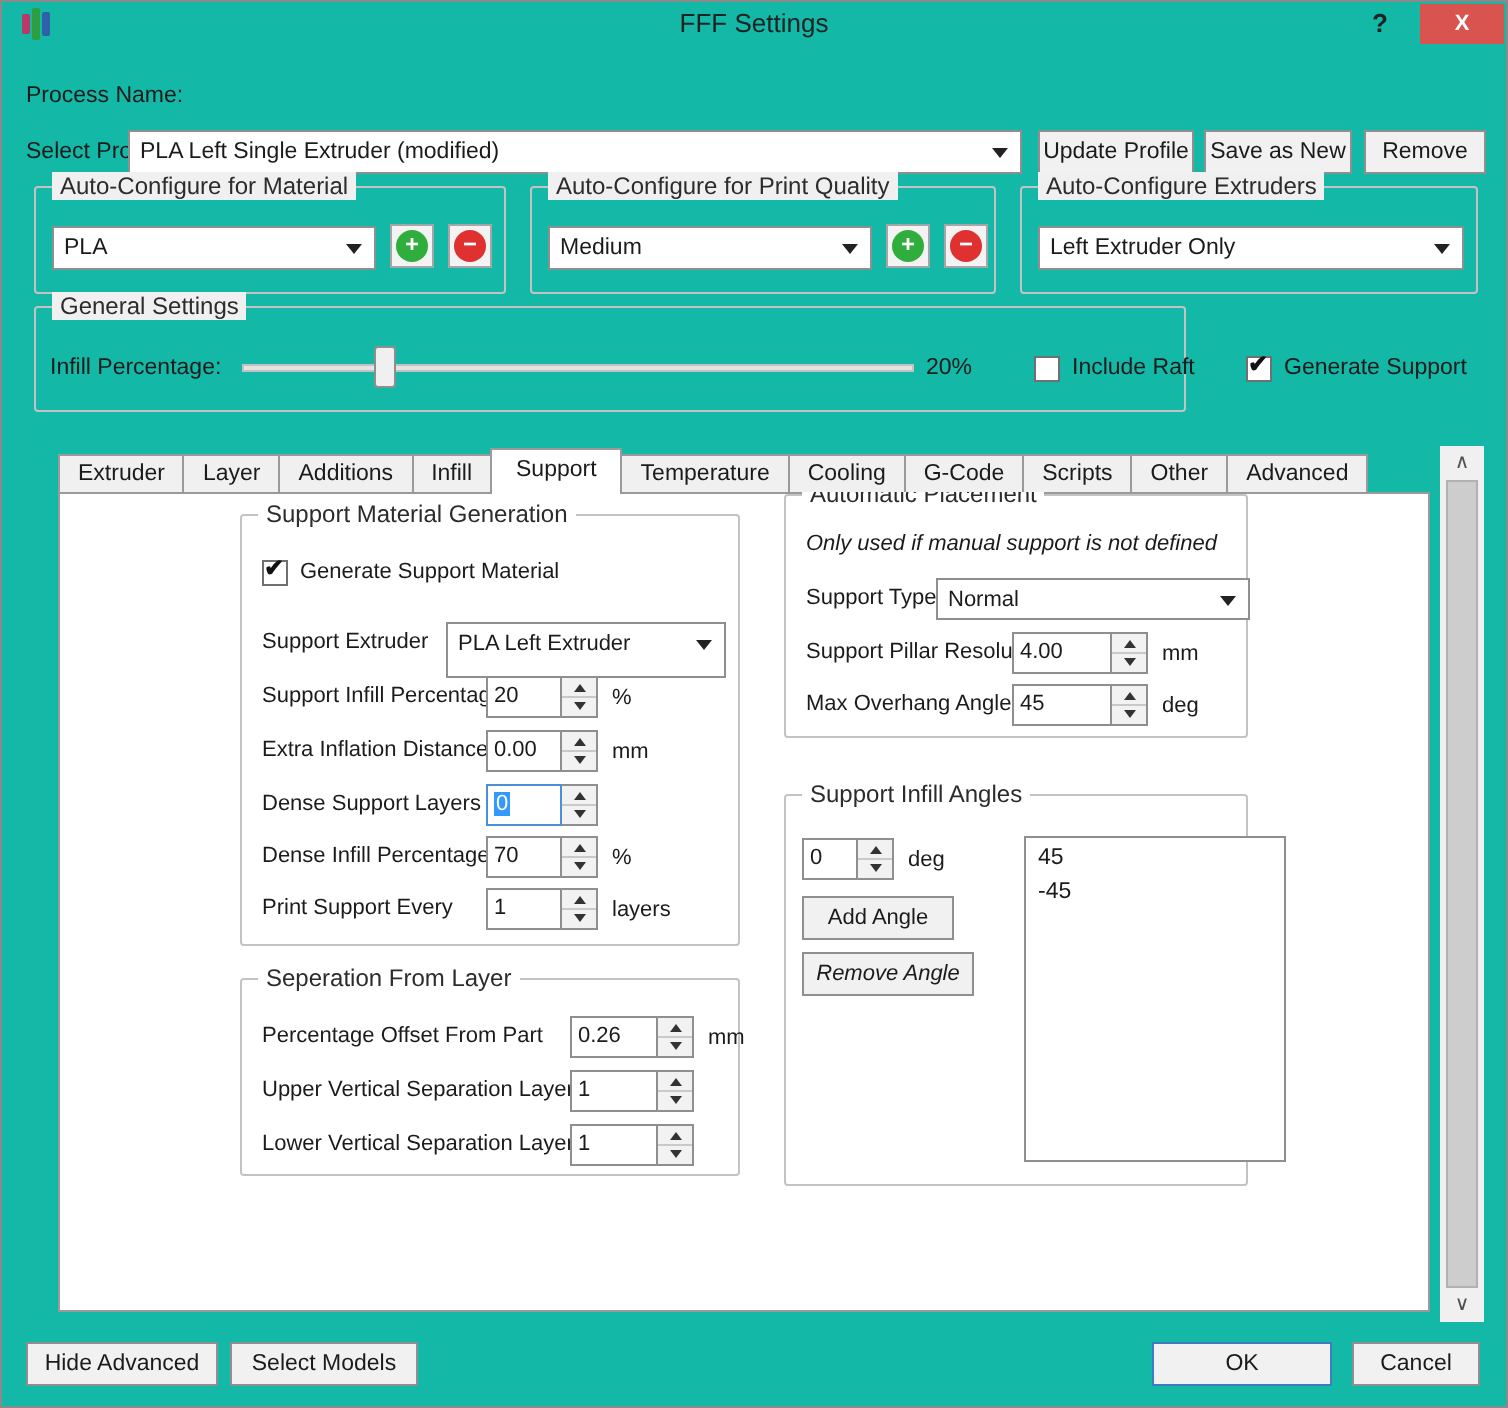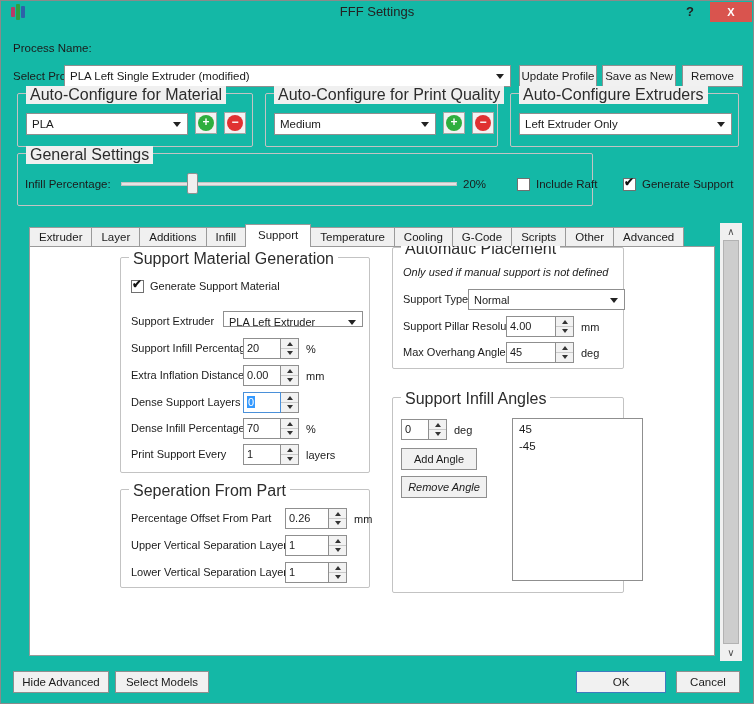--- a/index.html
+++ b/index.html
@@ -29,21 +29,21 @@
                font-size:11.5px; line-height:20px; padding:0 5px; white-space:nowrap; overflow:hidden; }
   .combo { position:absolute; height:22px; background:#fff; border:1px solid #8f8f8f;
            font-size:11.5px; line-height:20px; padding:0 20px 0 5px; white-space:nowrap; overflow:hidden; }
   .combo .caret { position:absolute; right:6px; top:8px; width:0; height:0;
                   border:4px solid transparent; border-top:5px solid #222; }
   .btn { position:absolute; height:22px; background:#f1f1f1; border:1px solid #8f8f8f;
          font-size:11.5px; display:flex; align-items:center; justify-content:center;
          white-space:nowrap; padding:0 6px; }
   .btn.default { border:1px solid #3e7bbf; }
   .gbox { position:absolute; border:1px solid #c3c3c3; border-radius:2px; }
-  .glabel { position:absolute; top:-8px; left:8px; padding:0 4px; font-size:16px;
+  .glabel { position:absolute; top:-8px; left:8px; padding:0 4px; font-size:12px;
             background:#f0f0f0; white-space:nowrap; color:#2c2c2c; }
   .on-white > .glabel { background:#fff; }
   .checkrow { position:absolute; display:flex; align-items:center; gap:6px;
               font-size:11.5px; height:16px; white-space:nowrap; }
   .checkbox { width:13px; height:13px; background:#fff; border:1px solid #707070;
               position:relative; flex:none; }
   .checkbox .check { position:absolute; left:0px; top:-3px; font-size:12px; font-weight:bold;
                      color:#111; line-height:13px; }
   .iconbtn { position:absolute; width:22px; height:22px; border:1px solid #a6a6a6; background:#f3f3f3;
              display:flex; align-items:center; justify-content:center; }
@@ -208,21 +208,21 @@
       <div class="checkrow" style="left:10px; top:20px;">
         <span class="checkbox">
             <span class="check">✔</span>
           </span>
         <span style="font-size:11px;">Generate Support Material</span>
       </div>
 
       <div class="frow" style="top:53px;">
         <span class="flabel">Support Extruder</span>
         <div class="fctrl" style="left:92px;">
-          <div class="combo" style="position:relative; width:140px; height:16px; font-size:11px;">
+          <div class="combo" style="position:relative; width:140px; height:28px; font-size:11px;">
             <span>PLA Left Extruder</span>
             <span class="caret"></span>
           </div>
         </div>
       </div>
 
       <div class="frow" style="top:80px;">
         <span class="flabel">Support Infill Percentage</span>
         <div class="fctrl">
           <span class="spin">
@@ -306,21 +306,21 @@
                   <i class="tri-dn"></i>
                 </span>
               </span>
           </span>
           <span class="unit">layers</span>
         </div>
       </div>
     </div>
 
     <div class="gbox on-white g-sep" style="left:90px; top:242px; width:250px; height:99px;">
-      <div class="glabel">Seperation From Part</div>
+      <div class="glabel">Seperation From Layer</div>
 
       <div class="frow" style="top:18px;">
         <span class="flabel">Percentage Offset From Part</span>
         <div class="fctrl">
           <span class="spin">
             <span class="edit" style="width:44px;">0.26</span>
             <span class="sbtns">
                 <span class="sup">
                   <i class="tri-up"></i>
                 </span>

